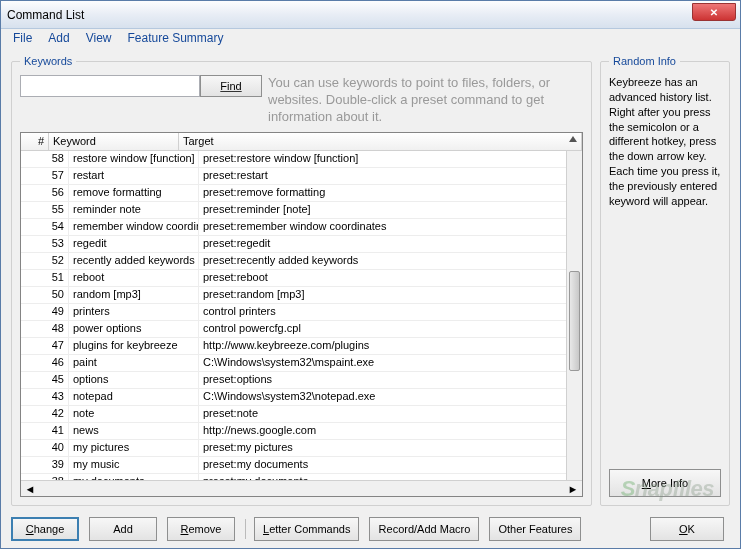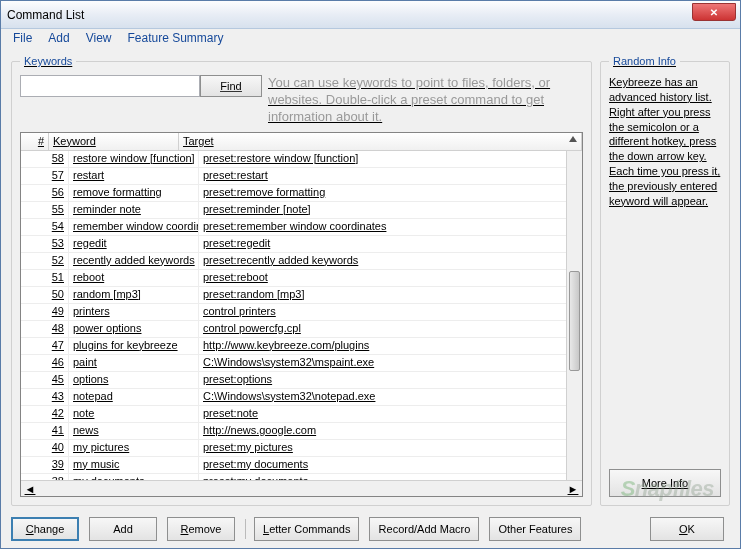--- a/index.html
+++ b/index.html
@@ -63,21 +63,20 @@
 .menubar .menu-item {
   padding: 2px 8px;
   cursor: pointer;
 }
 .content {
   flex: 1;
   display: flex;
   padding: 6px 10px 4px 10px;
   gap: 8px;
   min-height: 0;
-  text-decoration: underline;
 }
 fieldset {
   border: 1px solid #d0d0d0;
   border-radius: 2px;
   padding: 8px;
   position: relative;
 }
 fieldset > legend {
   color: #16499a;
   font-size: 11px;

